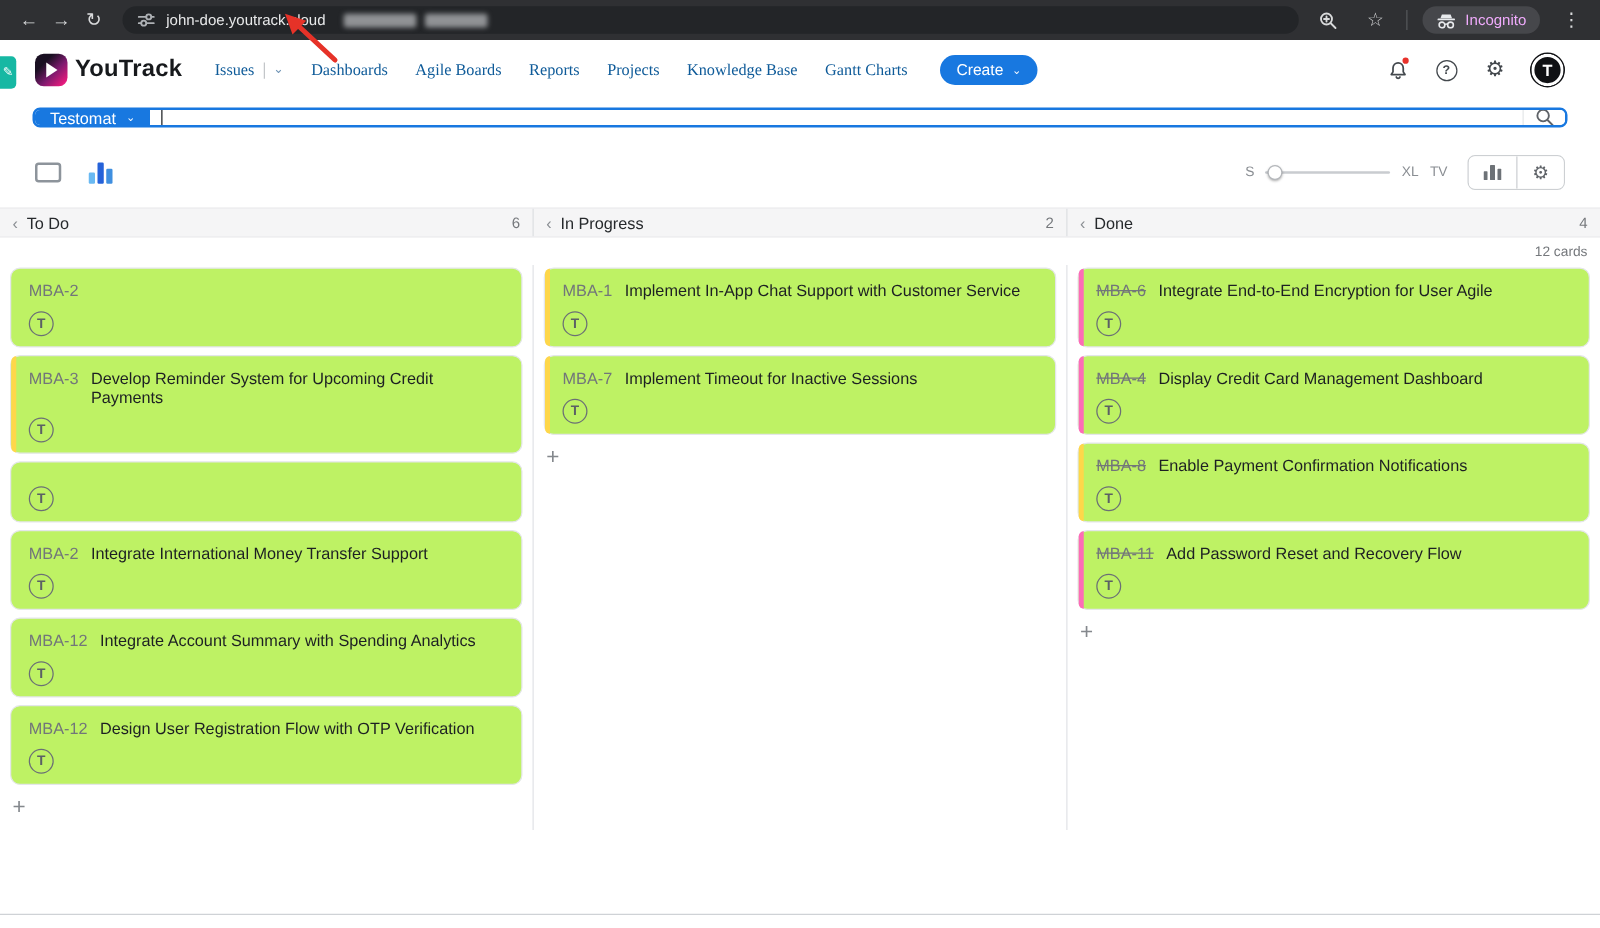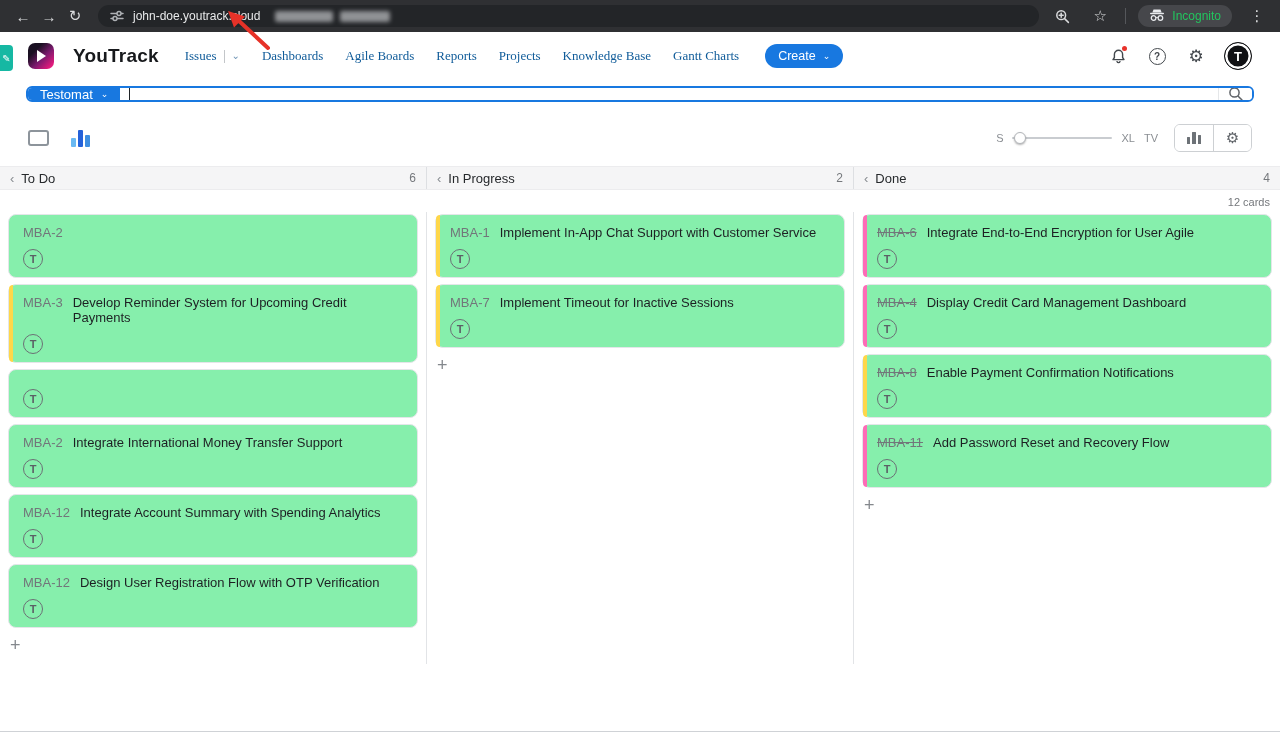--- a/index.html
+++ b/index.html
@@ -13,35 +13,35 @@
   .chrome-bar { height:32px; background:#2f3033; display:flex; align-items:center; padding:0 10px; }
   .nav-ico { width:26px; height:26px; display:flex; align-items:center; justify-content:center;
              color:#d9dadc; font-size:15px; cursor:pointer; }
   .url-pill { flex:1; height:22px; margin:0 10px; background:#232528; border-radius:12px;
               display:flex; align-items:center; padding:0 12px; gap:9px; }
   .url-text { font-size:12px; color:#e8e9ea; white-space:nowrap; }
   .redact { display:flex; gap:7px; margin-left:6px; }
   .redact span { display:block; height:11px; border-radius:2px; background:#909295; filter:blur(2px); }
   .chrome-right { display:flex; align-items:center; gap:12px; }
   .chrome-divider { width:1px; height:16px; background:#55575b; }
-  .incog-chip { display:flex; align-items:flex-start; gap:7px; background:#46474b; border-radius:12px;
-                padding:4px 11px; font-size:12px; color:#22c55e; }
+  .incog-chip { display:flex; align-items:flex-end; gap:7px; background:#46474b; border-radius:12px;
+                padding:4px 11px; font-size:12px; color:#f0abfc; }
   
   .anno-arrow { position:absolute; left:224px; top:10px; z-index:60; pointer-events:none; }
   
   .yt-header { height:48px; display:flex; align-items:center; padding:0 28px; background:#fff; position:relative; }
   .feedback-tab { position:absolute; left:0; top:13px; width:13px; height:26px; background:#16b8a3;
                   border-radius:0 4px 4px 0; color:#fff; font-size:10px; display:flex;
                   align-items:center; justify-content:center; cursor:pointer; }
   .yt-logo { width:26px; height:26px; border-radius:7px;
              background:linear-gradient(135deg,#1a1022 28%,#7c1a6e 58%,#e01a7b 88%,#ff4da1);
              position:relative; flex-shrink:0; cursor:pointer; }
   .yt-logo::after { content:""; position:absolute; left:9px; top:7px;
                     border-left:9px solid #fff; border-top:6px solid transparent; border-bottom:6px solid transparent; }
-  .yt-name { font-size:19px; font-weight:700; color:#17191c; margin-left:19px; letter-spacing:.2px; }
+  .yt-name { font-size:19px; font-weight:700; color:#17191c; margin-left:6px; letter-spacing:.2px; }
   .yt-nav { display:flex; align-items:center; gap:22px; margin-left:26px; font-size:13px; color:#0f5b99; }
   .nav-item { cursor:pointer; white-space:nowrap;font-family:Liberation Serif, serif; }
   .issues-group { display:flex; align-items:center; gap:7px; }
   .nav-sep { width:1px; height:13px; background:#c3c6c9; }
   .nav-caret { font-size:10px; color:#6f94b5; cursor:pointer; line-height:1; }
   .create-btn { margin-left:26px; background:#1878e0; color:#fff; font-size:12.5px; border:none;
                 padding:5px 13px; border-radius:12px; display:flex; align-items:center; gap:7px; cursor:pointer; }
   .create-btn .caret { font-size:9px; line-height:1; }
   .hdr-icons { margin-left:auto; display:flex; align-items:center; gap:17px; }
   .hdr-ico { position:relative; width:22px; height:22px; display:flex; align-items:center;
@@ -95,21 +95,21 @@
   .col-header + .col-header { border-left:1px solid #dddfe2; }
   .chev { color:#8a8e93; font-size:13px; }
   .col-count { margin-left:auto; color:#75787c; font-size:12px; }
   .cards-meta { height:20px; display:flex; justify-content:flex-end; align-items:center;
                 padding:0 10px; font-size:11px; color:#75787c; margin-top:2px; }
   
   .board { display:flex; align-items:stretch; min-height:452px; }
   .col { flex:1; padding:2px 8px 8px; }
   .col:not(:last-child) { border-right:1px solid #e2e4e7; }
   .cards { display:flex; flex-direction:column; gap:6px; }
-  .card { position:relative; border:1px solid #e4e6e9; border-radius:8px; background:#86efac;
+  .card { position:relative; border:1px solid #e4e6e9; border-radius:8px; background:#bef264;
           padding:10px 12px 8px 14px; cursor:pointer; }
   .accent { position:absolute; left:0; top:0; bottom:0; width:4px; border-radius:8px 0 0 8px; }
   .card-top { display:flex; gap:10px; align-items:baseline; font-size:13px; }
   .card-id { color:#72767a; flex-shrink:0; }
   .card-id.strike { text-decoration:line-through; }
   .card-title { color:#1d2023; }
   .card-avatar { margin-top:9px; width:20px; height:20px; border:1.5px solid #6b7075; border-radius:50%;
                  display:flex; align-items:center; justify-content:center; font-size:11px; font-weight:700;
                  color:#5b6065; cursor:pointer; }
   .add-card { margin-top:8px; color:#84888d; font-size:18px; line-height:1; width:16px; cursor:pointer;

